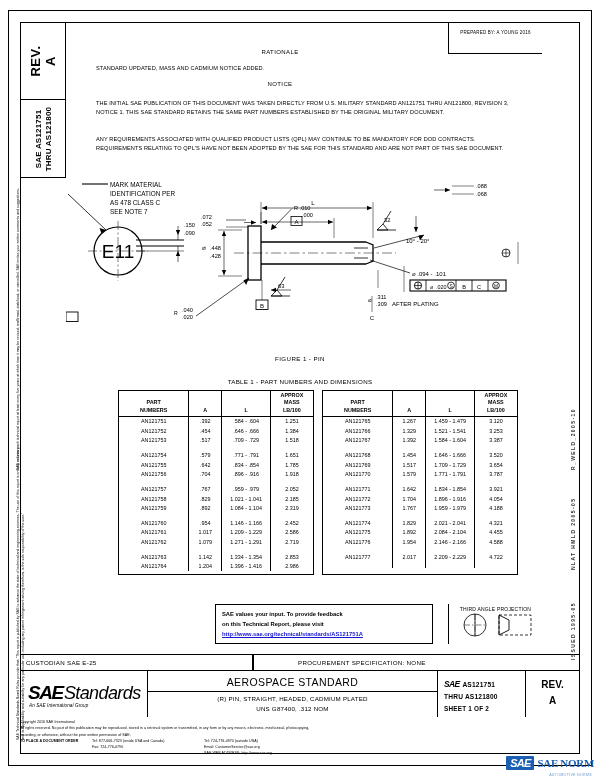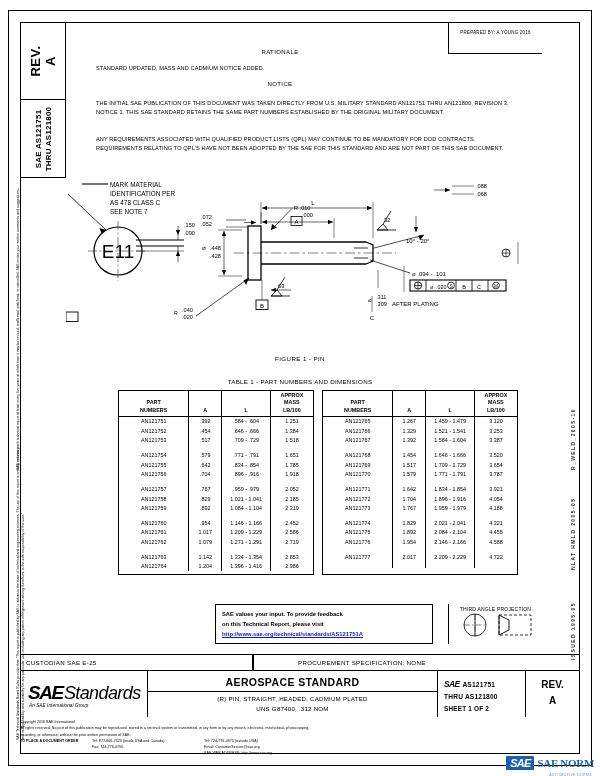--- a/index.html
+++ b/index.html
@@ -122,21 +122,21 @@
   #tb-title { left:128px; width:290px; }
   #tb-num  { left:418px; width:88px; }
   #tb-rev  { left:506px; width:54px; border-right:none; }
 
   .sae-logo-row { position:absolute; left:8px; top:11px; display:flex; align-items:baseline; }
   .sae-word { font-weight:bold; font-style:italic; font-size:19px; letter-spacing:-1.4px; }
   .aero-word { font-style:italic; font-size:18px; letter-spacing:-.6px; margin-left:1px; }
   .sae-sub { position:absolute; left:9px; top:32px; font-size:4.6px; font-style:italic; letter-spacing:.1px;}
 
   #tb-title .t1 { position:absolute; left:0; right:0; top:5px; text-align:center;
-                  font-weight:bold; font-size:10.5px; letter-spacing:.4px; }
+                  font-weight:normal; font-size:10.5px; letter-spacing:.4px; }
   #tb-title .rule { position:absolute; left:0; top:20px; width:100%; height:1.2px; background:#000;}
   #tb-title .t2 { position:absolute; left:0; right:0; top:23px; text-align:center;
                   font-size:6.2px; letter-spacing:.2px; line-height:1.65;}
 
   #tb-num .n-row { position:absolute; left:6px; top:8px; display:flex; align-items:center; }
   #tb-num .n-sae { font-weight:bold; font-style:italic; font-size:8.5px; letter-spacing:-.7px; }
   #tb-num .n-id { font-weight:bold; font-size:6.6px; margin-left:3px; letter-spacing:.2px;}
   #tb-num .n-thru { position:absolute; left:6px; top:22px; font-weight:bold; font-size:6.6px; letter-spacing:.2px;}
   #tb-num .n-sheet { position:absolute; left:6px; top:34px; font-weight:bold; font-size:6.4px; letter-spacing:.2px;}
 

